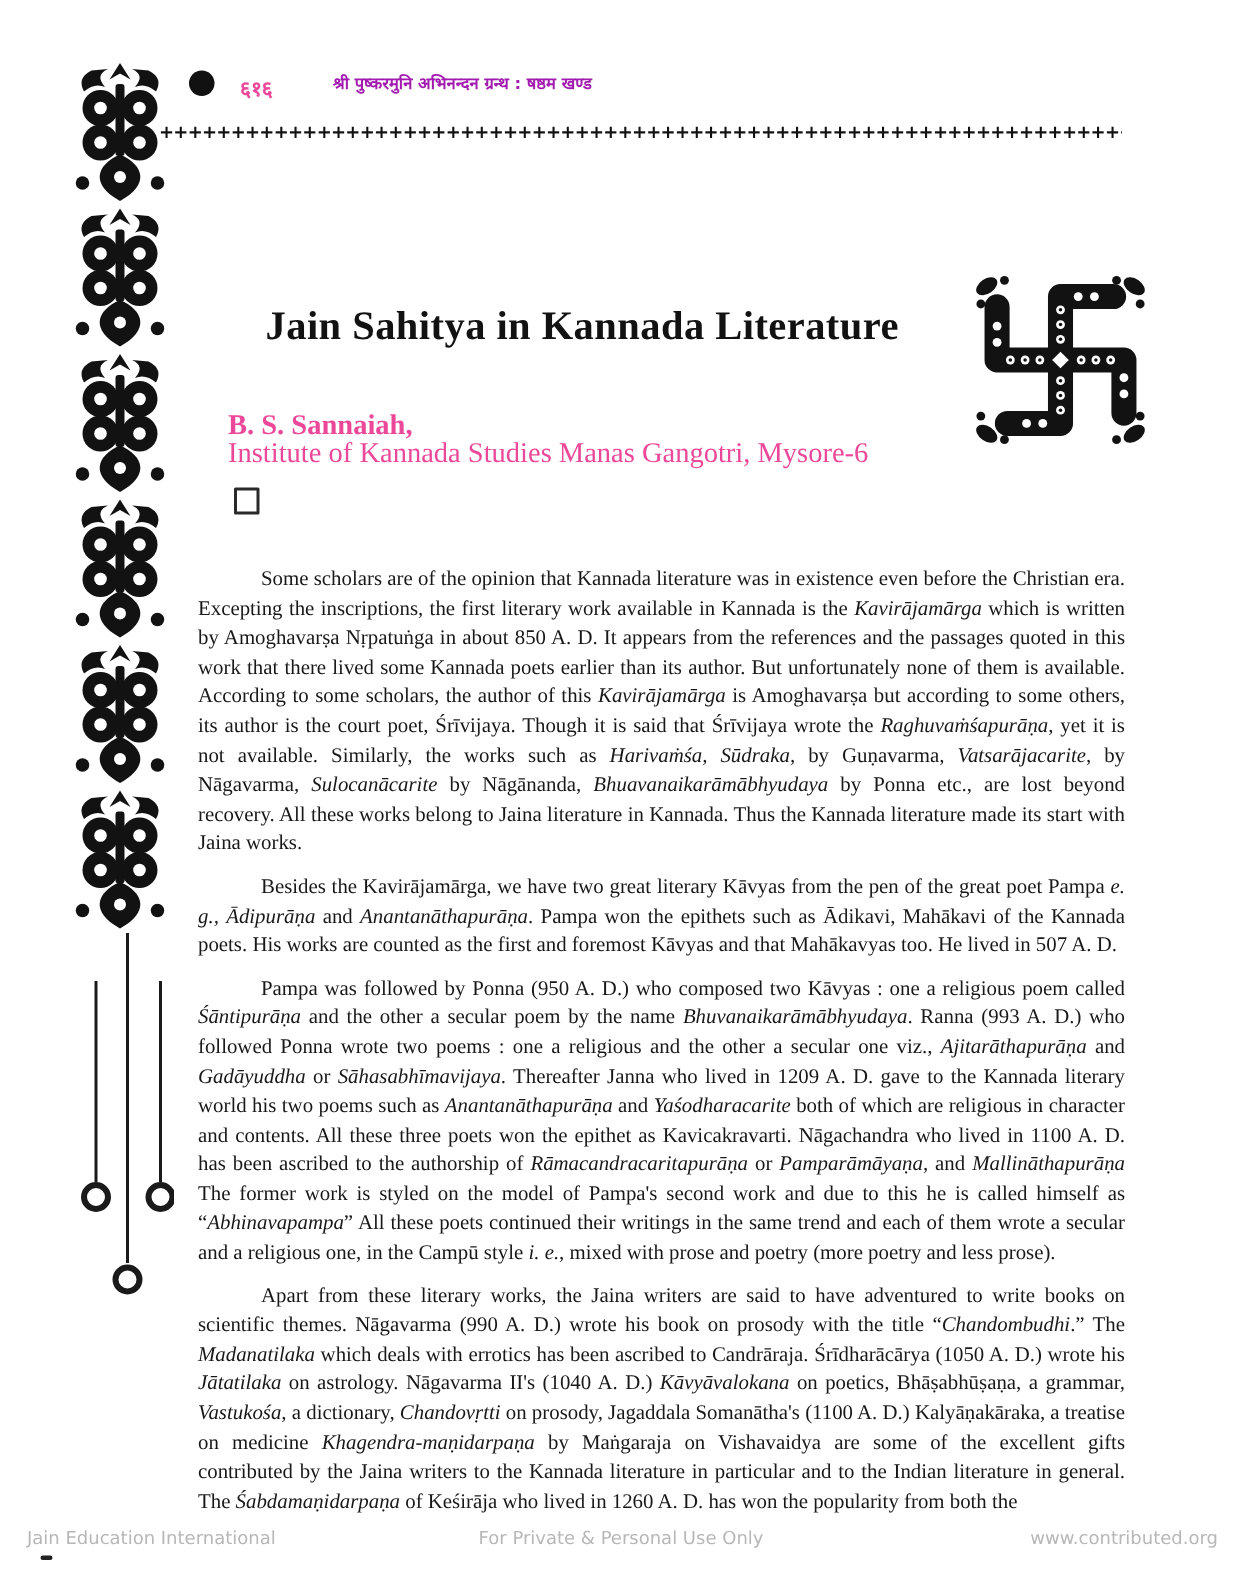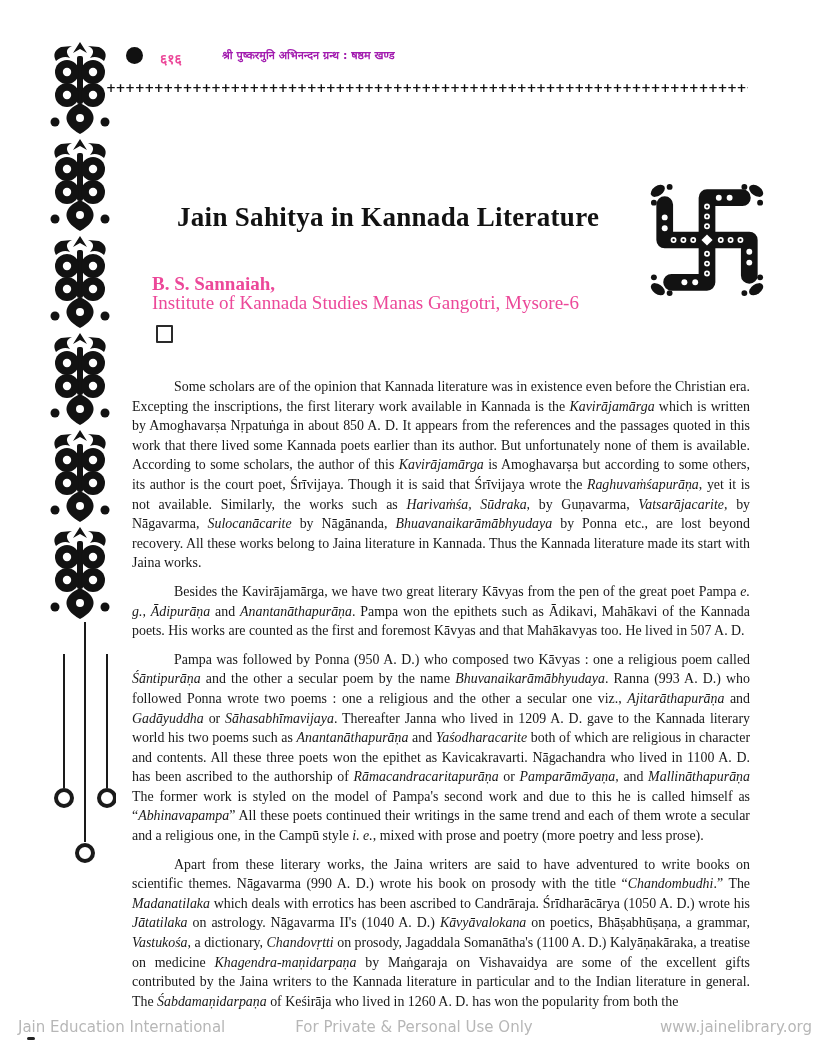--- a/index.html
+++ b/index.html
@@ -39,21 +39,21 @@
     position:absolute;left:132px;top:342px;width:618px;
     font-size:13.9px;line-height:19.6px;text-align:justify;
     color:#181818;
     margin-top:35px;
   }
   .article-body p{margin:0 0 9px 0;text-indent:42px;}
   .article-body i{font-style:italic;}
   
   .footer{position:absolute;left:0;top:1018px;width:828px;height:20px;
     font-family:"DejaVu Sans","Liberation Sans",sans-serif;
-    font-size:15px;color:#b7b7b7;}
+    font-size:12px;color:#b7b7b7;}
   .footer-left{position:absolute;left:18px;top:0;}
   .footer-center{position:absolute;left:0;width:828px;text-align:center;top:0;}
   .footer-right{position:absolute;right:16px;top:0;}
   .ink-artifact{position:absolute;left:27px;top:1037px;width:8px;height:3px;background:#222;border-radius:2px;}
 </style>
 </head>
 <body>
 
 <div class="page">
 
@@ -173,17 +173,17 @@
   <div class="article-body">
       <p><span>Some scholars are of the opinion that Kannada literature was in existence even before the Christian era.  Excepting the inscriptions, the first literary work available in Kannada is the </span><i>Kavirājamārga</i><span> which is written by Amoghavarṣa Nṛpatuṅga in about 850 A. D.  It appears from the references and the passages quoted in this work that there lived some Kannada poets earlier than its author.  But unfortunately none of them is available.  According to some scholars, the author of this </span><i>Kavirājamārga</i><span> is Amoghavarṣa but according to some others, its author is the court poet, Śrīvijaya.  Though it is said that Śrīvijaya wrote the </span><i>Raghuvaṁśapurāṇa</i><span>, yet it is not available.  Similarly, the works such as </span><i>Harivaṁśa, Sūdraka,</i><span> by Guṇavarma, </span><i>Vatsarājacarite</i><span>, by Nāgavarma, </span><i>Sulocanācarite</i><span> by Nāgānanda, </span><i>Bhuavanaikarāmābhyudaya</i><span> by Ponna etc., are lost beyond recovery.  All these works belong to Jaina literature in Kannada.  Thus the Kannada literature made its start with Jaina works.</span></p>
       <p><span>Besides the Kavirājamārga, we have two great literary Kāvyas from the pen of the great poet Pampa </span><i>e. g., Ādipurāṇa</i><span> and </span><i>Anantanāthapurāṇa</i><span>. Pampa won the epithets such as Ādikavi, Mahākavi of the Kannada poets.  His works are counted as the first and foremost Kāvyas and that Mahākavyas too. He lived in 507 A. D.</span></p>
       <p><span>Pampa was followed by Ponna (950 A. D.) who composed two Kāvyas : one a religious poem called </span><i>Śāntipurāṇa</i><span> and the other a secular poem by the name </span><i>Bhuvanaikarāmābhyudaya</i><span>. Ranna (993 A. D.) who followed Ponna wrote two poems : one a religious and the other a secular one viz., </span><i>Ajitarāthapurāṇa</i><span> and </span><i>Gadāyuddha</i><span> or </span><i>Sāhasabhīmavijaya</i><span>. Thereafter Janna who lived in 1209 A. D. gave to the Kannada literary world his two poems such as </span><i>Anantanāthapurāṇa</i><span> and </span><i>Yaśodharacarite</i><span> both of which are religious in character and contents.  All these three poets won the epithet as Kavicakravarti.  Nāgachandra who lived in 1100 A. D. has been ascribed to the authorship of </span><i>Rāmacandracaritapurāṇa</i><span> or </span><i>Pamparāmāyaṇa</i><span>, and </span><i>Mallināthapurāṇa</i><span> The former work is styled on the model of Pampa's second work and due to this he is called himself as “</span><i>Abhinavapampa</i><span>”  All these poets continued their writings in the same trend and each of them wrote a secular and a religious one, in the Campū style </span><i>i. e.</i><span>, mixed with prose and poetry (more poetry and less prose).</span></p>
       <p><span>Apart from these literary works, the Jaina writers are said to have adventured to write books on scientific themes.  Nāgavarma (990 A. D.) wrote his book on prosody with the title “</span><i>Chandombudhi</i><span>.”  The </span><i>Madanatilaka</i><span> which deals with errotics has been ascribed to Candrāraja. Śrīdharācārya (1050 A. D.) wrote his </span><i>Jātatilaka</i><span> on astrology.  Nāgavarma II's (1040 A. D.) </span><i>Kāvyāvalokana</i><span> on poetics, Bhāṣabhūṣaṇa, a grammar, </span><i>Vastukośa</i><span>, a dictionary, </span><i>Chandovṛtti</i><span> on prosody, Jagaddala Somanātha's (1100 A. D.) Kalyāṇakāraka, a treatise on medicine </span><i>Khagendra-maṇidarpaṇa</i><span> by Maṅgaraja on Vishavaidya are some of the excellent gifts contributed by the Jaina writers to the Kannada literature in particular and to the Indian literature in general.  The </span><i>Śabdamaṇidarpaṇa</i><span> of Keśirāja who lived in 1260 A. D. has won the popularity from both the</span></p>
     </div>
 
   <div class="footer">
     <span class="footer-left">Jain Education International</span>
     <span class="footer-center">For Private &amp; Personal Use Only</span>
-    <span class="footer-right">www.jainelibrary.org</span>
+    <span class="footer-right">www.contributed.org</span>
   </div>
   <div class="ink-artifact"></div>
 
 </div>
 
 </body></html>

